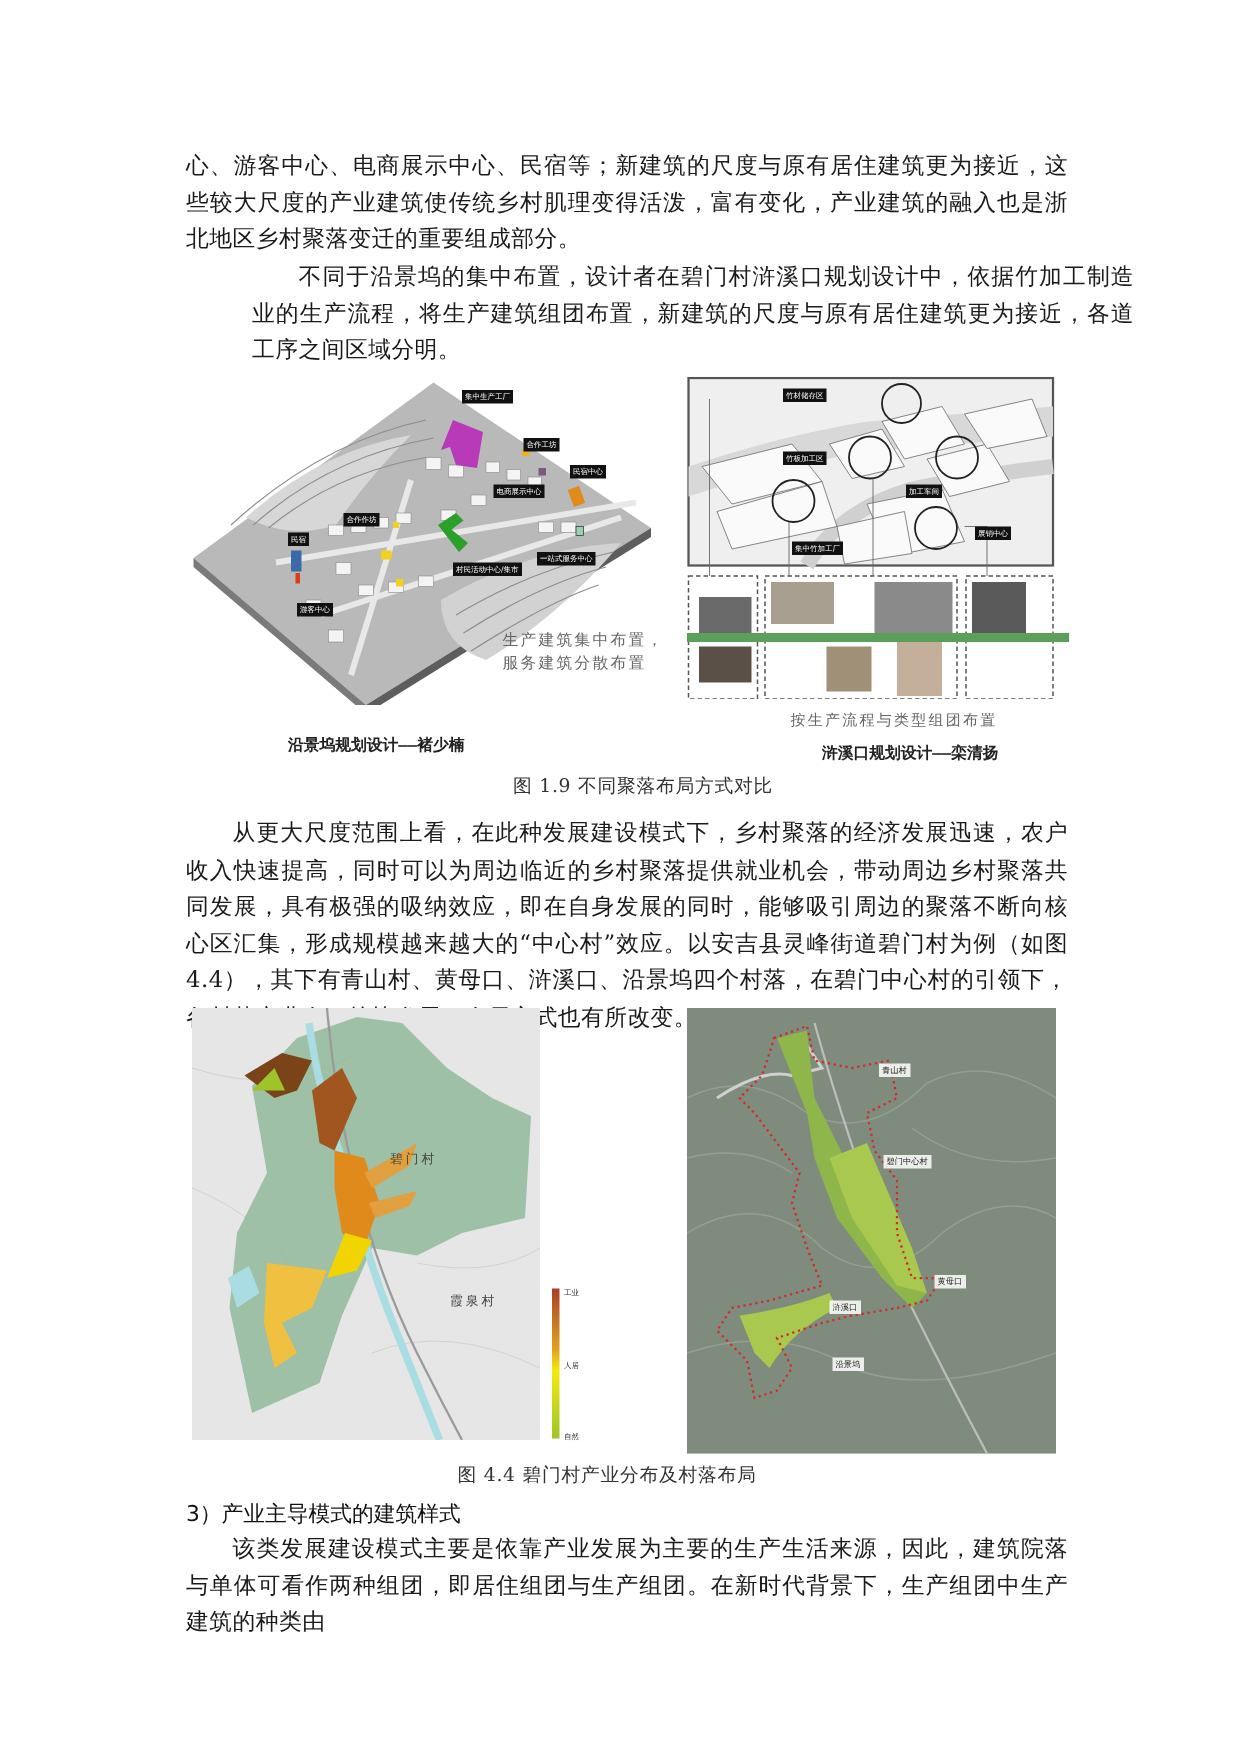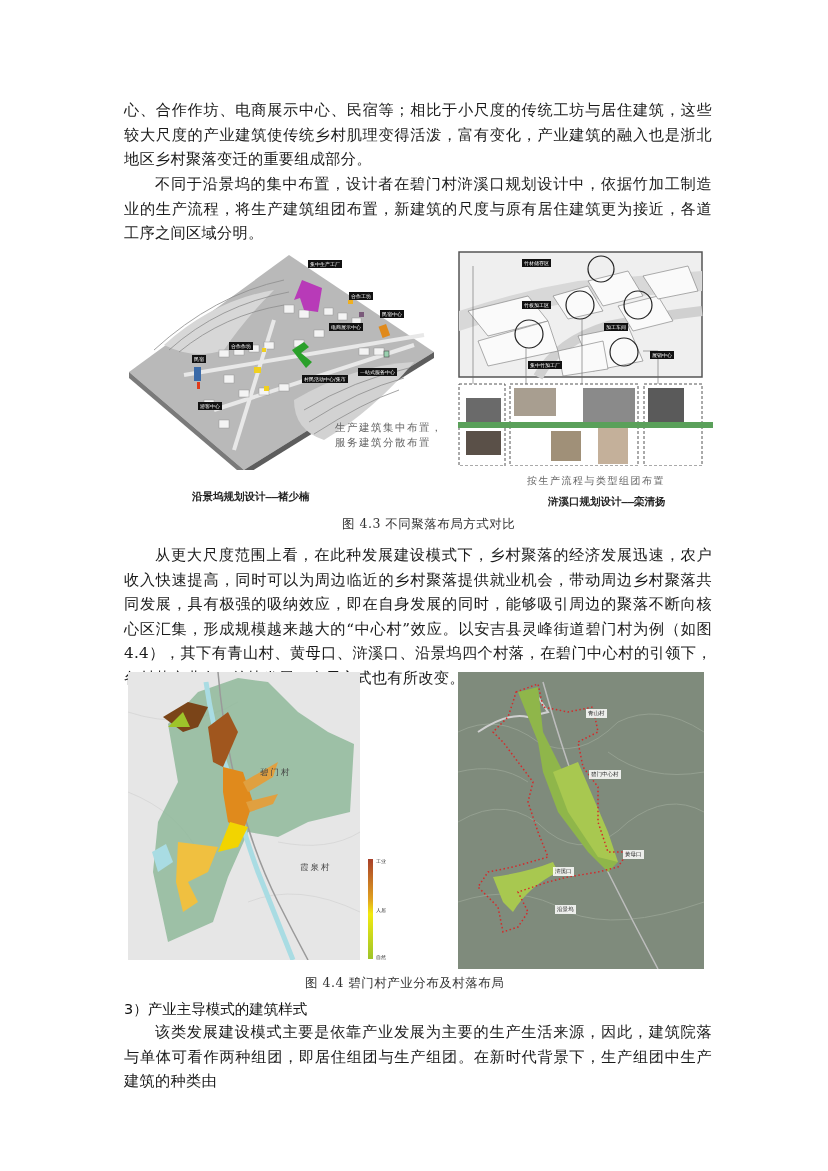--- a/index.html
+++ b/index.html
@@ -19,23 +19,23 @@
   .note{position:absolute;font-size:10.5px;color:#666;line-height:15px;letter-spacing:1.5px;}
   .maplabel{position:absolute;font-size:8.5px;color:#444;letter-spacing:2px;
             font-family:Liberation Serif, serif;}
   .satlabel{position:absolute;background:rgba(255,255,255,0.85);font-size:5.5px;color:#222;
             padding:1px 2px;font-family:"DejaVu Sans",sans-serif;}
   .legend-lbl{position:absolute;font-size:5px;color:#333;font-family:"DejaVu Sans",sans-serif;}
 </style>
 </head>
 <body>
 
-<p class="para" style="top:98px;">心、合作作坊、电商展示中心、民宿等；相比于小尺度的传统工坊与居住建筑，这些较大尺度的产业建筑使传统乡村肌理变得活泼，富有变化，产业建筑的融入也是浙北地区乡村聚落变迁的重要组成部分。</p>
-
-<p class="para indent" style="top:172px;">不同于沿景坞的集中布置，设计者在碧门村浒溪口规划设计中，依据竹加工制造业的生产流程，将生产建筑组团布置，新建筑的尺度与原有居住建筑更为接近，各道工序之间区域分明。</p>
+<p class="para" style="top:98px;">心、游客中心、电商展示中心、民宿等；新建筑的尺度与原有居住建筑更为接近，这些较大尺度的产业建筑使传统乡村肌理变得活泼，富有变化，产业建筑的融入也是浙北地区乡村聚落变迁的重要组成部分。</p>
+
+<p class="para indent" style="top:172px;margin-left:44px;">不同于沿景坞的集中布置，设计者在碧门村浒溪口规划设计中，依据竹加工制造业的生产流程，将生产建筑组团布置，新建筑的尺度与原有居住建筑更为接近，各道工序之间区域分明。</p>
 
 <div class="fig" style="left:124px;top:250px;width:320px;height:220px;">
   <svg width="320" height="220" viewBox="0 0 320 220">
 
     <polygon points="5,122 165,5 310,102 120,220" fill="#b9b9b9"></polygon>
     <polygon points="5,122 120,220 120,226 5,128" fill="#7a7a7a"></polygon>
     <polygon points="120,220 310,102 310,108 120,226" fill="#5d5d5d"></polygon>
 
     <path d="M40,95 Q90,50 150,40 Q120,70 100,100 Q70,110 40,95Z" fill="#d7d7d7"></path>
     <path d="M170,150 Q230,115 290,112 Q250,160 200,190 Q170,180 170,150Z" fill="#d2d2d2"></path>
@@ -149,21 +149,21 @@
   </svg>
   <div class="tag" style="left:64px;top:8px;">竹材储存区</div>
   <div class="tag" style="left:64px;top:50px;">竹板加工区</div>
   <div class="tag" style="left:146px;top:72px;">加工车间</div>
   <div class="tag" style="left:70px;top:110px;">集中竹加工厂</div>
   <div class="tag" style="left:192px;top:100px;">展销中心</div>
 </div>
 <div class="note" style="left:527px;top:473px;font-size:10px;">按生产流程与类型组团布置</div>
 <div class="subcap" style="left:548px;top:495px;">浒溪口规划设计——栾清扬</div>
 
-<div class="caption" style="left:342px;top:516px;">图 4.3 不同聚落布局方式对比</div>
+<div class="caption" style="left:342px;top:516px;">图 1.9 不同聚落布局方式对比</div>
 
 <p class="para indent" style="top:543px;">从更大尺度范围上看，在此种发展建设模式下，乡村聚落的经济发展迅速，农户收入快速提高，同时可以为周边临近的乡村聚落提供就业机会，带动周边乡村聚落共同发展，具有极强的吸纳效应，即在自身发展的同时，能够吸引周边的聚落不断向核心区汇集，形成规模越来越大的“中心村”效应。以安吉县灵峰街道碧门村为例（如图 4.4），其下有青山村、黄母口、浒溪口、沿景坞四个村落，在碧门中心村的引领下，各村落产业有了较快发展，布局方式也有所改变。</p>
 
 <div class="fig" style="left:128px;top:672px;width:232px;height:288px;background:#e9e9e9;">
   <svg width="232" height="288" viewBox="0 0 232 288">
     <rect width="232" height="288" fill="#e6e6e6"></rect>
     <g stroke="#cfcfcf" stroke-width="0.6" fill="none">
       <path d="M0,40 Q60,60 110,30"></path>
         <path d="M0,120 Q50,140 70,180"></path>
       <path d="M150,170 Q200,180 232,160"></path>

